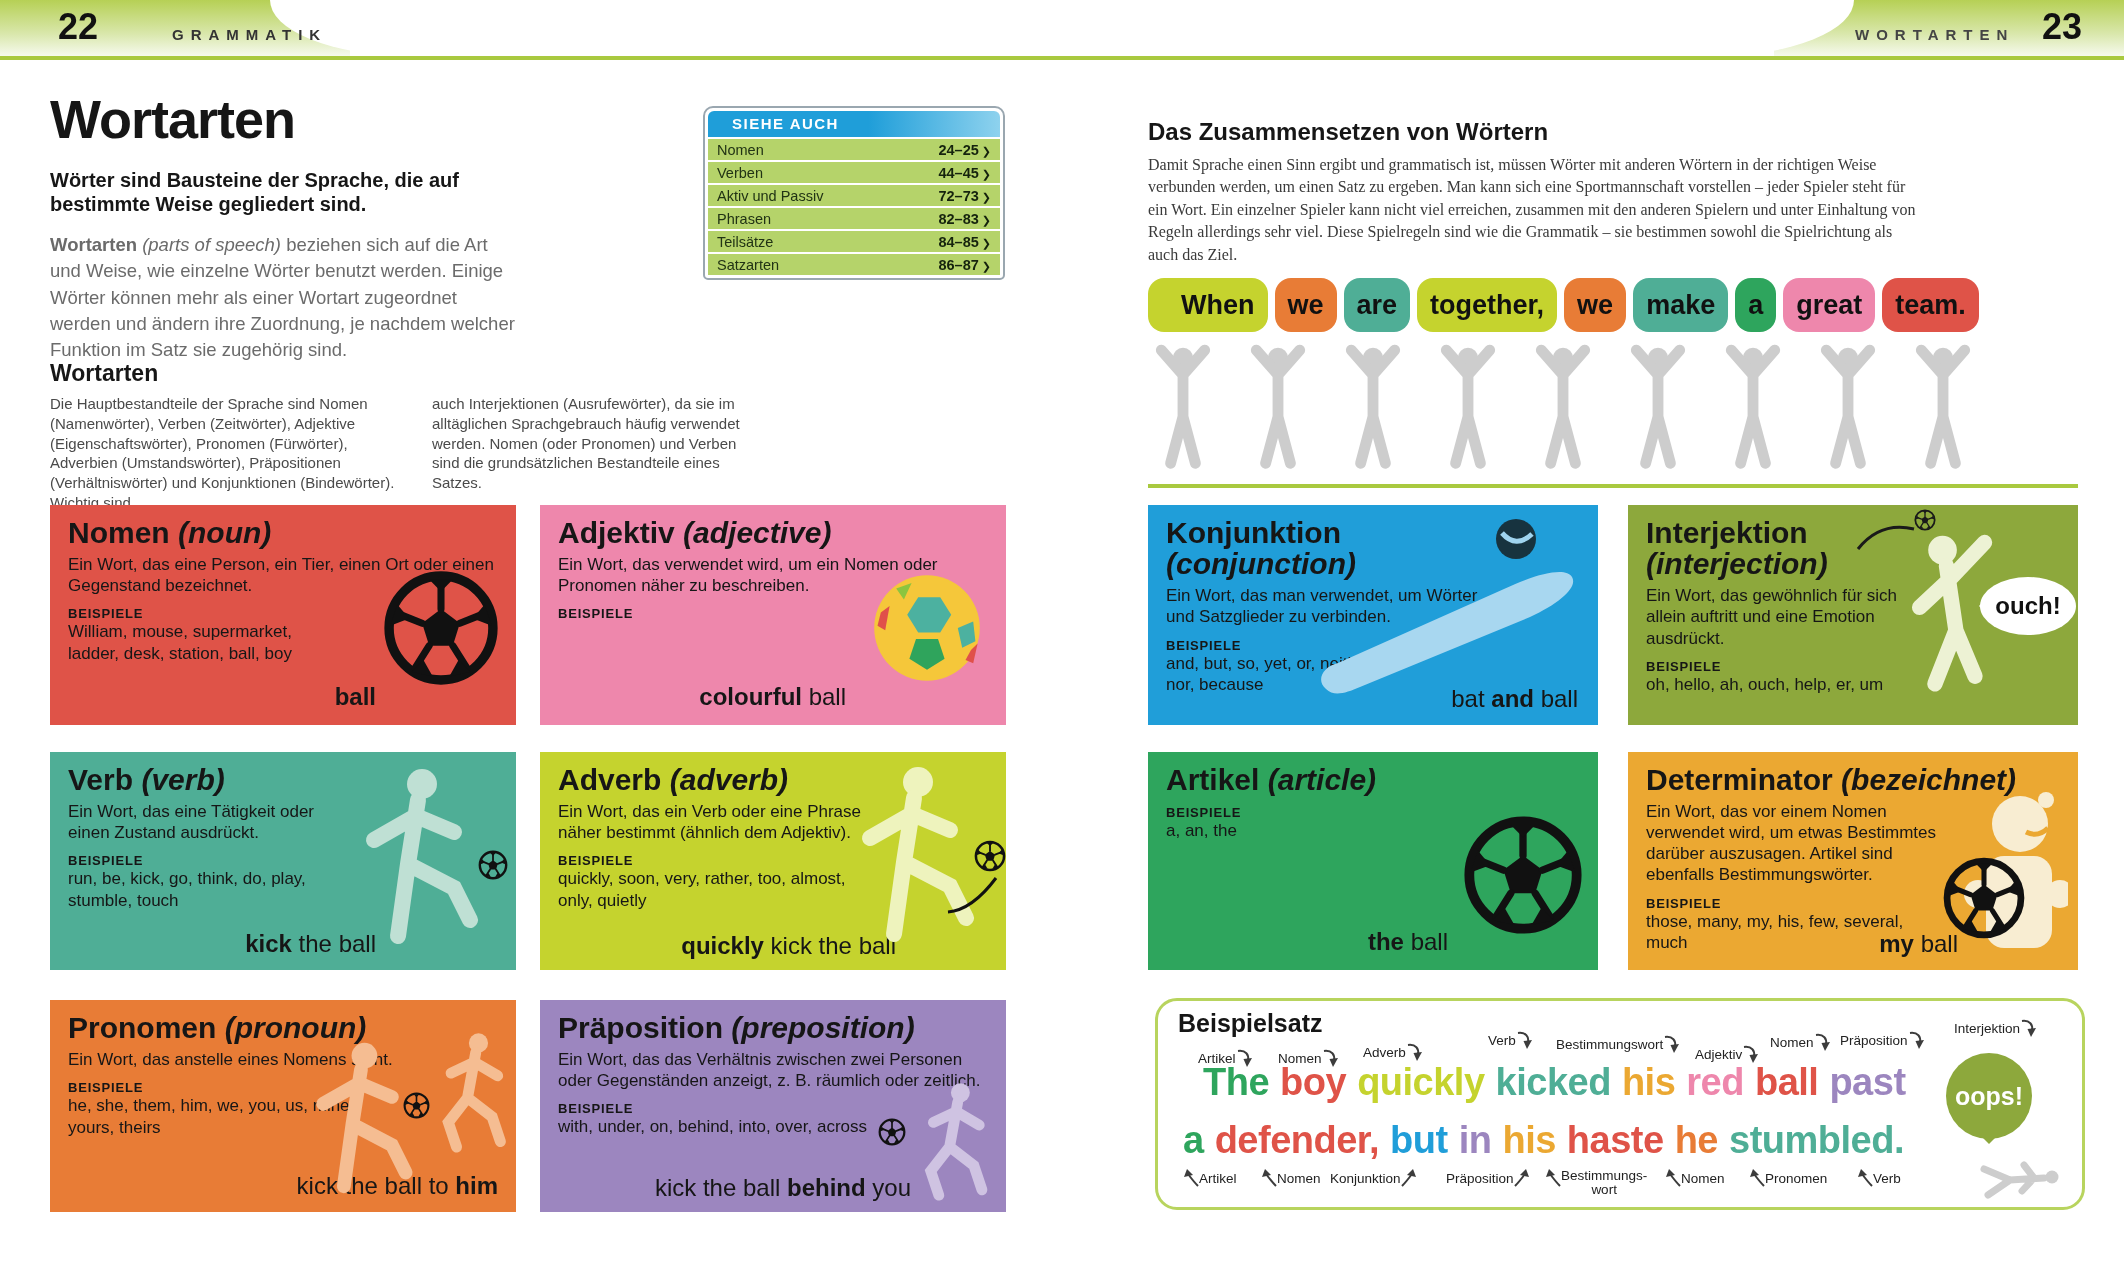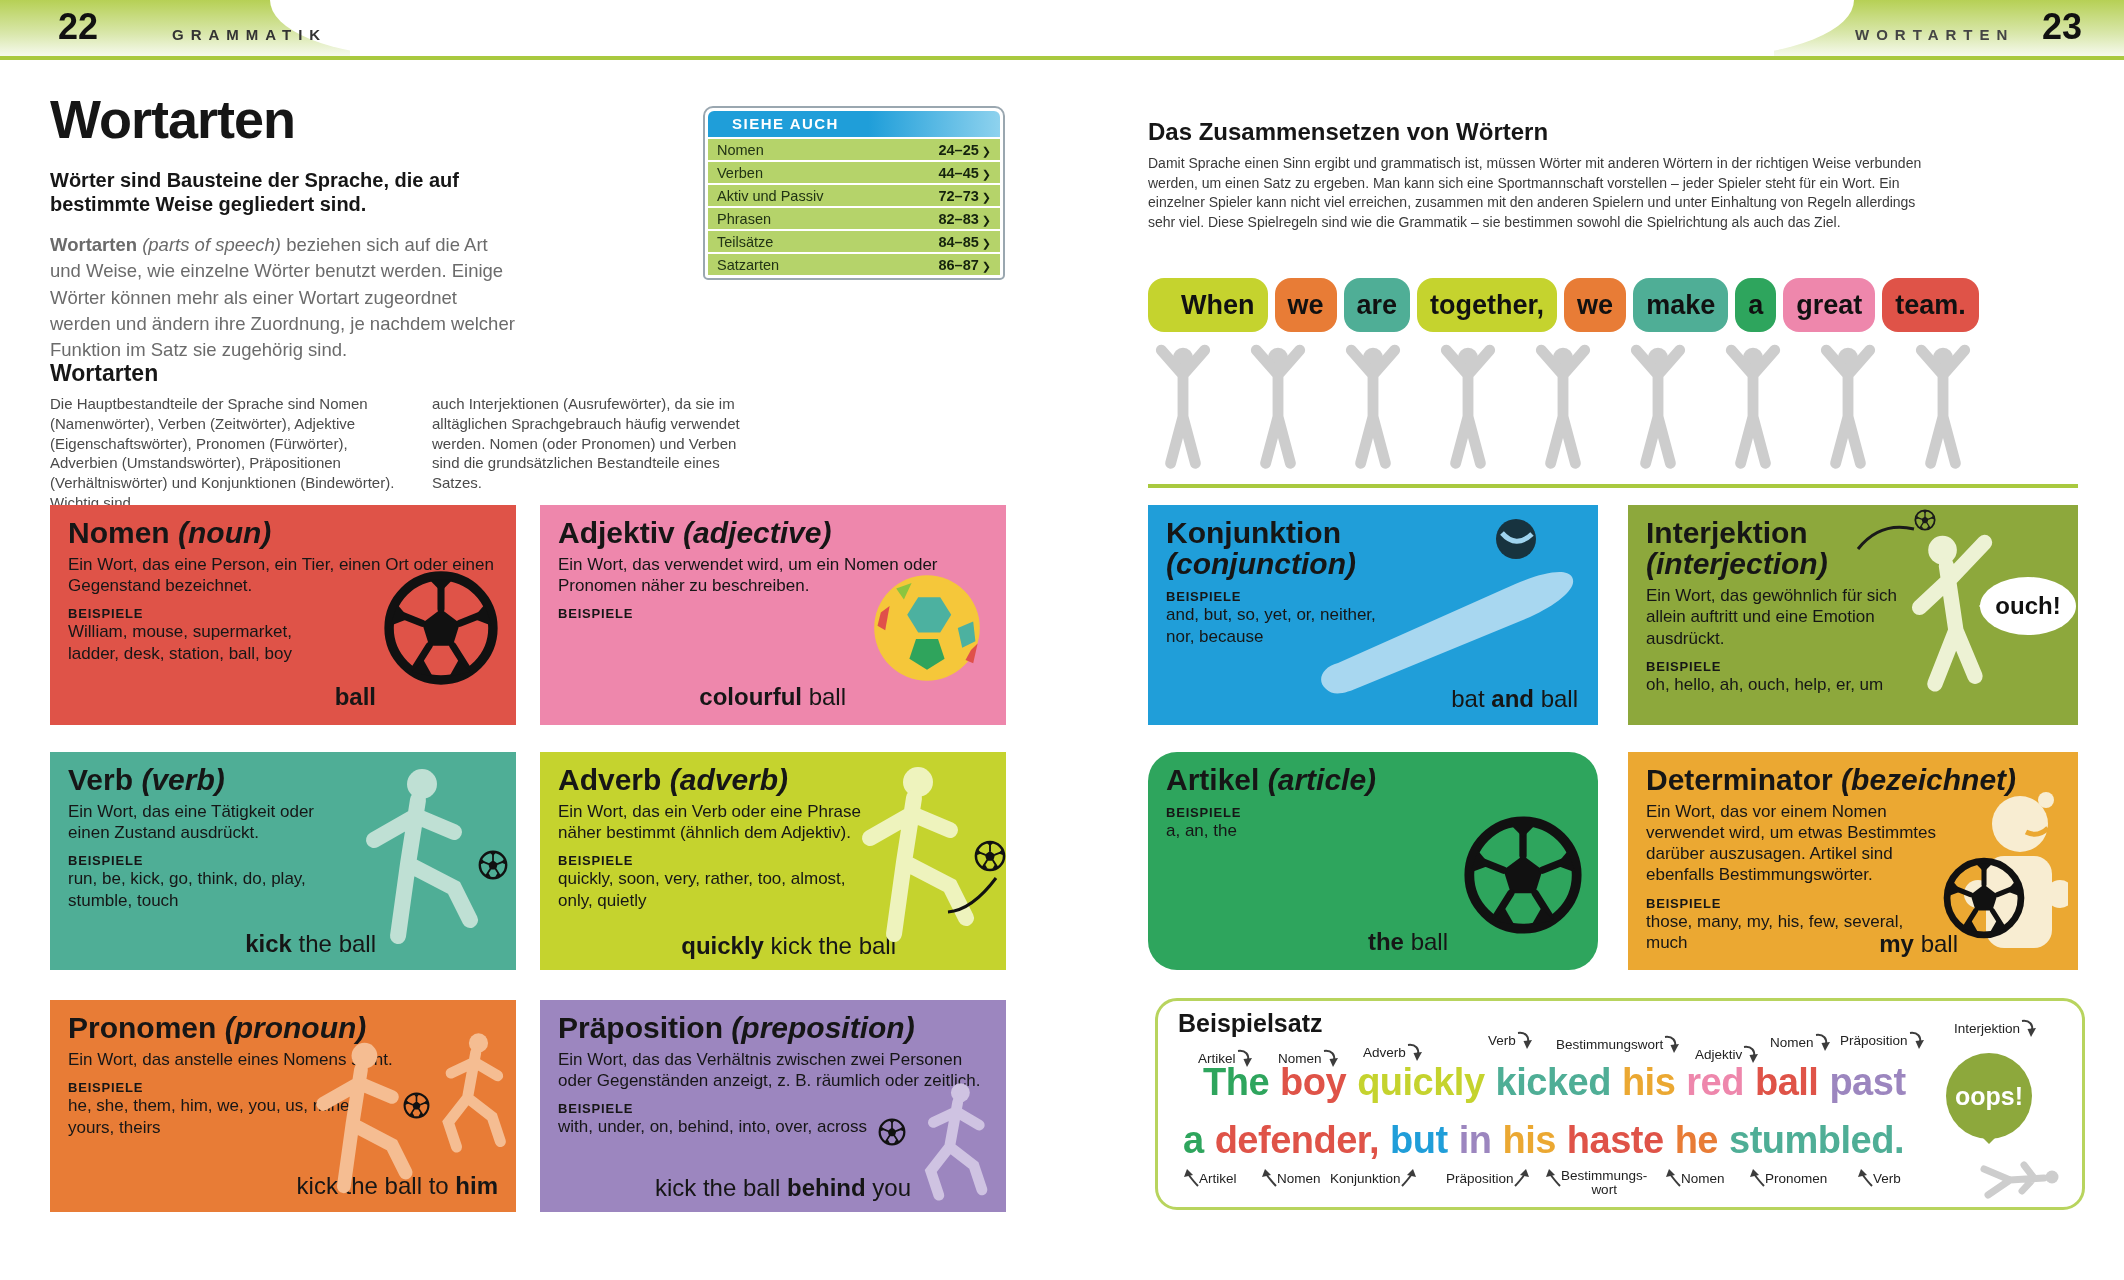--- a/index.html
+++ b/index.html
@@ -84,21 +84,21 @@
 
   
   .icon-abs{position:absolute;}
   .bubble{position:absolute;width:96px;height:58px;background:#fff;border-radius:50%;
           display:flex;align-items:center;justify-content:center;font-size:24px;font-weight:bold;color:#111;}
   .bubble::after{content:'';position:absolute;left:-12px;top:18px;border:11px solid transparent;
                  border-right-color:#fff;}
 
   
   .r-head{left:1148px;top:118px;font-size:24px;font-weight:bold;color:#161616;}
-  .r-para{left:1148px;top:154px;width:774px;font-size:14px;line-height:1.4;color:#3a3a3a;}
+  .r-para{left:1148px;top:154px;width:774px;font-size:16px;line-height:1.4;color:#3a3a3a;font-family:Liberation Serif, serif;}
   .team-row{left:1148px;top:278px;display:flex;gap:7px;}
   .chip{height:54px;line-height:54px;padding:0 13px;border-radius:16px;
         font-size:27px;font-weight:bold;color:#111;white-space:nowrap;}
   .figs-row{left:1152px;top:336px;width:822px;height:146px;display:flex;justify-content:space-between;align-items:flex-start;}
   .fig{display:block;}
   .r-divider{left:1148px;top:484px;width:930px;height:4px;}
 
   
   .ex-box{left:1155px;top:998px;width:930px;height:212px;background:#fff;
           border:3px solid #b8d45e;border-radius:22px;box-sizing:border-box;}
@@ -309,20 +309,21 @@
     <svg class="icon-abs" style="right:12px;bottom:6px;color:#cfc3e2" width="78" height="124">
         <use href="#fig-run"></use>
       </svg>
     <svg class="icon-abs" style="right:100px;bottom:66px;color:#111" width="28" height="28">
         <use href="#sym-ball"></use>
       </svg>
   </div>
 
   <div class="card c-konjunktion stack" style="background: rgb(32, 158, 217);">
     <div class="card-title"><span>Konjunktion</span> <span class="card-eng">(conjunction)</span></div>
+    <div class="card-desc">Ein Wort, das man verwendet, um Wörter und Satzglieder zu verbinden.</div>
     <div class="card-bsp">BEISPIELE</div>
     <div class="card-ex">and, but, so, yet, or, neither, nor, because</div>
     <div class="card-cap"><span>bat </span><b>and</b><span> ball</span></div>
     <svg class="icon-abs" style="right:10px;top:12px" width="280" height="186" viewBox="0 0 280 186">
       <circle cx="208" cy="22" r="20" fill="#17333f"></circle>
       <path d="M194 16 Q208 32 224 17" stroke="#9fd4ef" stroke-width="5" fill="none"></path>
       <path d="M18 172 C8 164 14 150 30 146 L196 72 C230 56 258 50 264 60 C270 70 252 86 222 100 L52 170 C38 176 26 180 18 172 Z" fill="#a8d7f0"></path>
     </svg>
   </div>
 
@@ -338,21 +339,21 @@
         <use href="#sym-ball"></use>
       </svg>
     <svg class="icon-abs" style="right:160px;top:10px" width="62" height="40" viewBox="0 0 62 40">
         <path d="M2 34 Q24 6 58 14" fill="none" stroke="#1a1a1a" stroke-width="3"></path>
       </svg>
     <div class="bubble" style="right:2px;top:72px">
         <span>ouch!</span>
       </div>
   </div>
 
-  <div class="card c-artikel" style="background: rgb(46, 165, 93); border-radius: 29px;">
+  <div class="card c-artikel" style="background: rgb(46, 165, 93);">
     <div class="card-title"><span>Artikel</span> <span class="card-eng">(article)</span></div>
     <div class="card-bsp">BEISPIELE</div>
     <div class="card-ex">a, an, the</div>
     <div class="card-cap"><span></span><b>the</b><span> ball</span></div>
     <svg class="icon-abs" style="right:14px;bottom:34px;color:#111" width="122" height="122">
         <use href="#sym-ball"></use>
       </svg>
   </div>
 
   <div class="card c-determinator" style="background: rgb(235, 168, 50);">

